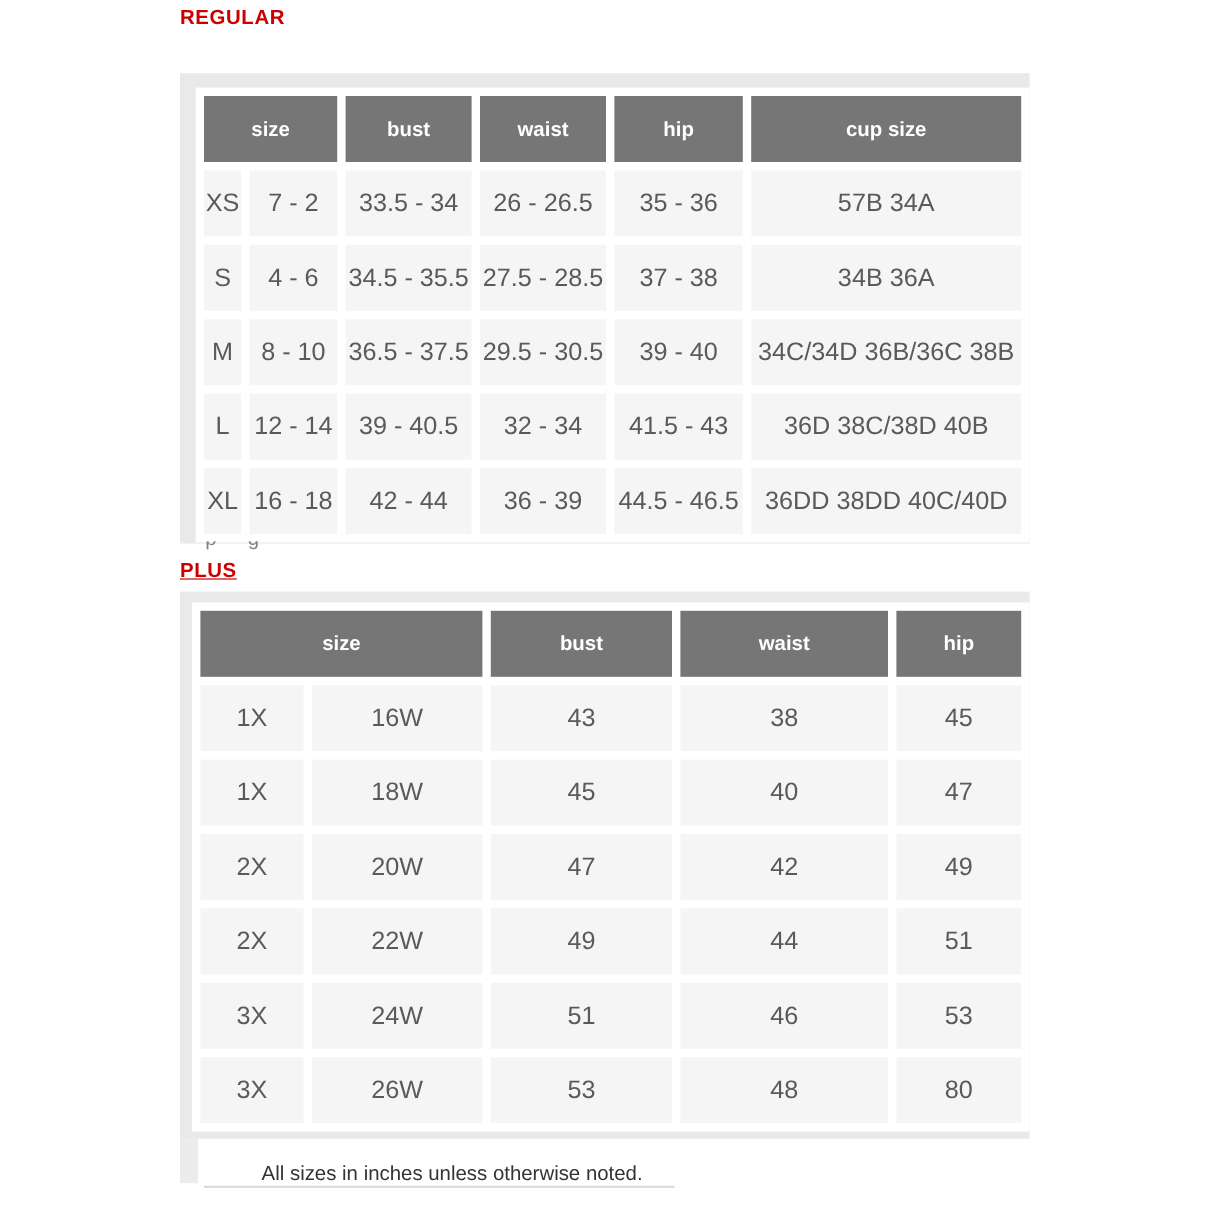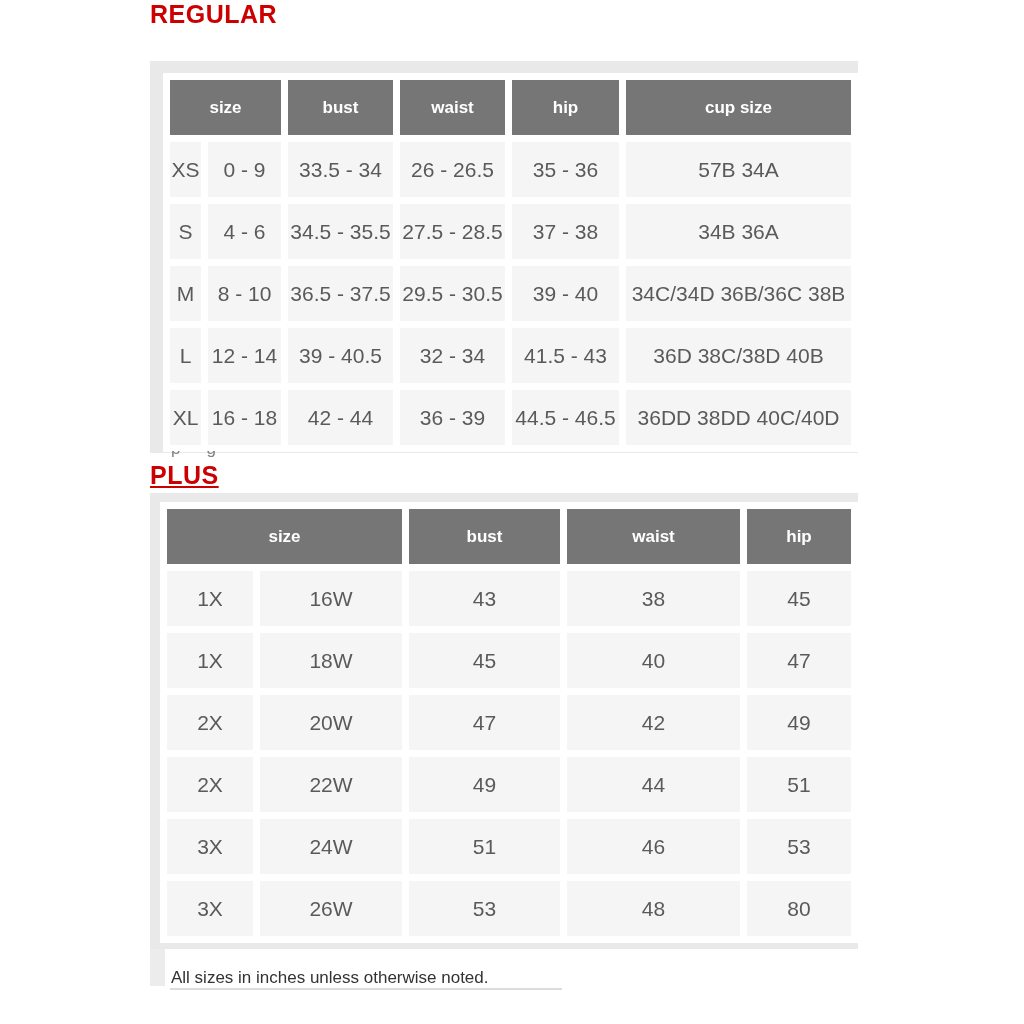--- a/index.html
+++ b/index.html
@@ -4,21 +4,21 @@
 <style>
   html, body { margin:0; padding:0; }
   body {
     width:1024px; height:1024px; overflow:hidden;
     background:#ffffff;
     font-family:"Liberation Sans", sans-serif;
   }
   .content { margin-left:150px; width:708px; }
 
   .brand { padding-top:7px; font-size:17px; color:#6b6b6b; line-height:20px; }
-  .red-heading { font-size:25px; font-weight:bold; color:#cc0000; line-height:21px; letter-spacing:0.5px; }
+  .red-heading { font-size:17px; font-weight:bold; color:#cc0000; line-height:21px; letter-spacing:0.5px; }
   .regular-heading { margin-top:4px; }
   .plus-heading { margin-top:5px;text-decoration:underline; }
 
   .panel { background:#e9e9e9; }
   .panel-regular { margin-top:36px; padding:12px 0 1px 13px; width:695px; }
   .panel-plus { margin-top:7px; padding:9px 0 6px 10px; width:698px; }
 
   table { border-collapse:separate; border-spacing:7px; background:#ffffff; table-layout:fixed; }
   .tbl-regular { width:695px; }
   .tbl-plus { width:698px; }
@@ -31,21 +31,21 @@
     font-size:21px; height:55px; text-align:center; padding:0;
     white-space:nowrap;
   }
 
   .artifact { height:9px; overflow:hidden; margin:-2px 0 0 21px; }
   .artifact span {
     display:inline-block; transform:translateY(-12px);
     font-size:17px; line-height:20px; color:#838383; letter-spacing:26px;
   }
 
-  .footer { display:flex; align-items:flex-start; }
+  .footer { display:flex; align-items:flex-start;gap:47px; }
   .footer-strip { width:15px; height:37px; background:#ececec; }
   .note { font-size:17px; color:#333333; padding:19px 0 0 6px; line-height:20px; }
 
   .cutoff-line { height:2px; background:#dcdcdc; width:392px; margin-left:20px; }
 </style>
 </head>
 <body>
 
 <div class="content">
 
@@ -64,21 +64,21 @@
       <tbody>
           <tr>
         <th colspan="2">size</th>
         <th>bust</th>
         <th>waist</th>
         <th>hip</th>
         <th>cup size</th>
       </tr>
       <tr>
         <td>XS</td>
-        <td>0 - 9</td>
+        <td>7 - 2</td>
         <td>33.5 - 34</td>
         <td>26 - 26.5</td>
         <td>35 - 36</td>
         <td>57B 34A</td>
       </tr>
       <tr>
         <td>S</td>
         <td>4 - 6</td>
         <td>34.5 - 35.5</td>
         <td>27.5 - 28.5</td>

